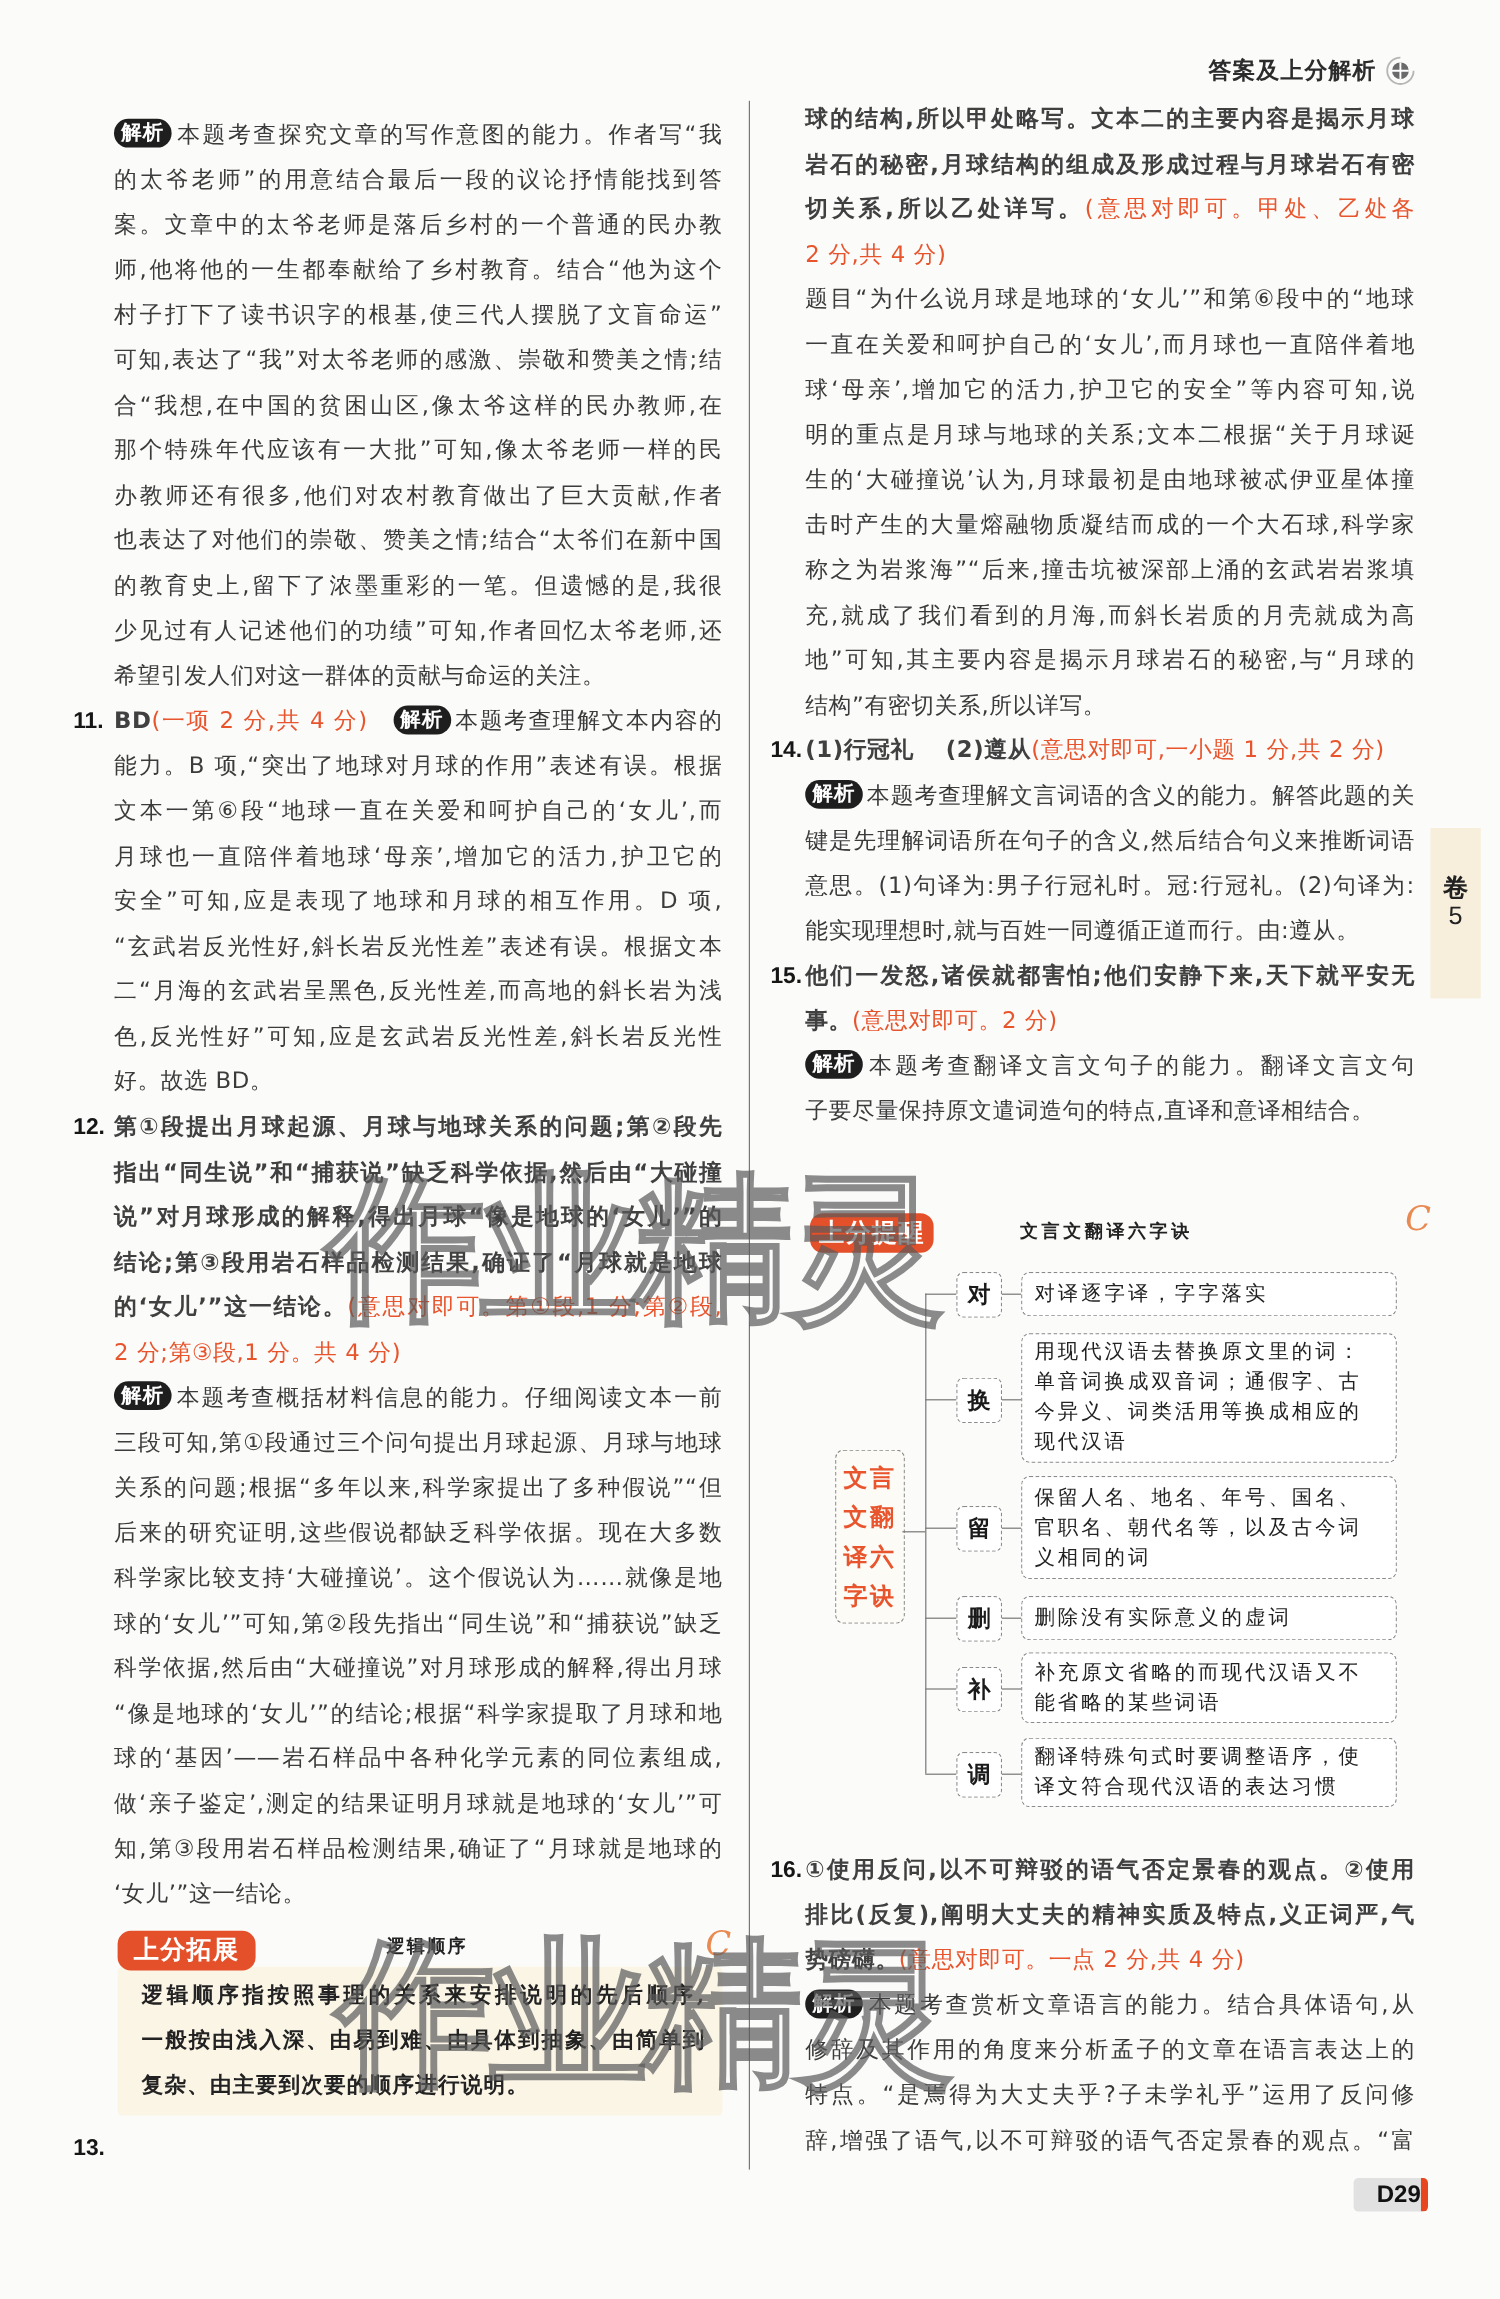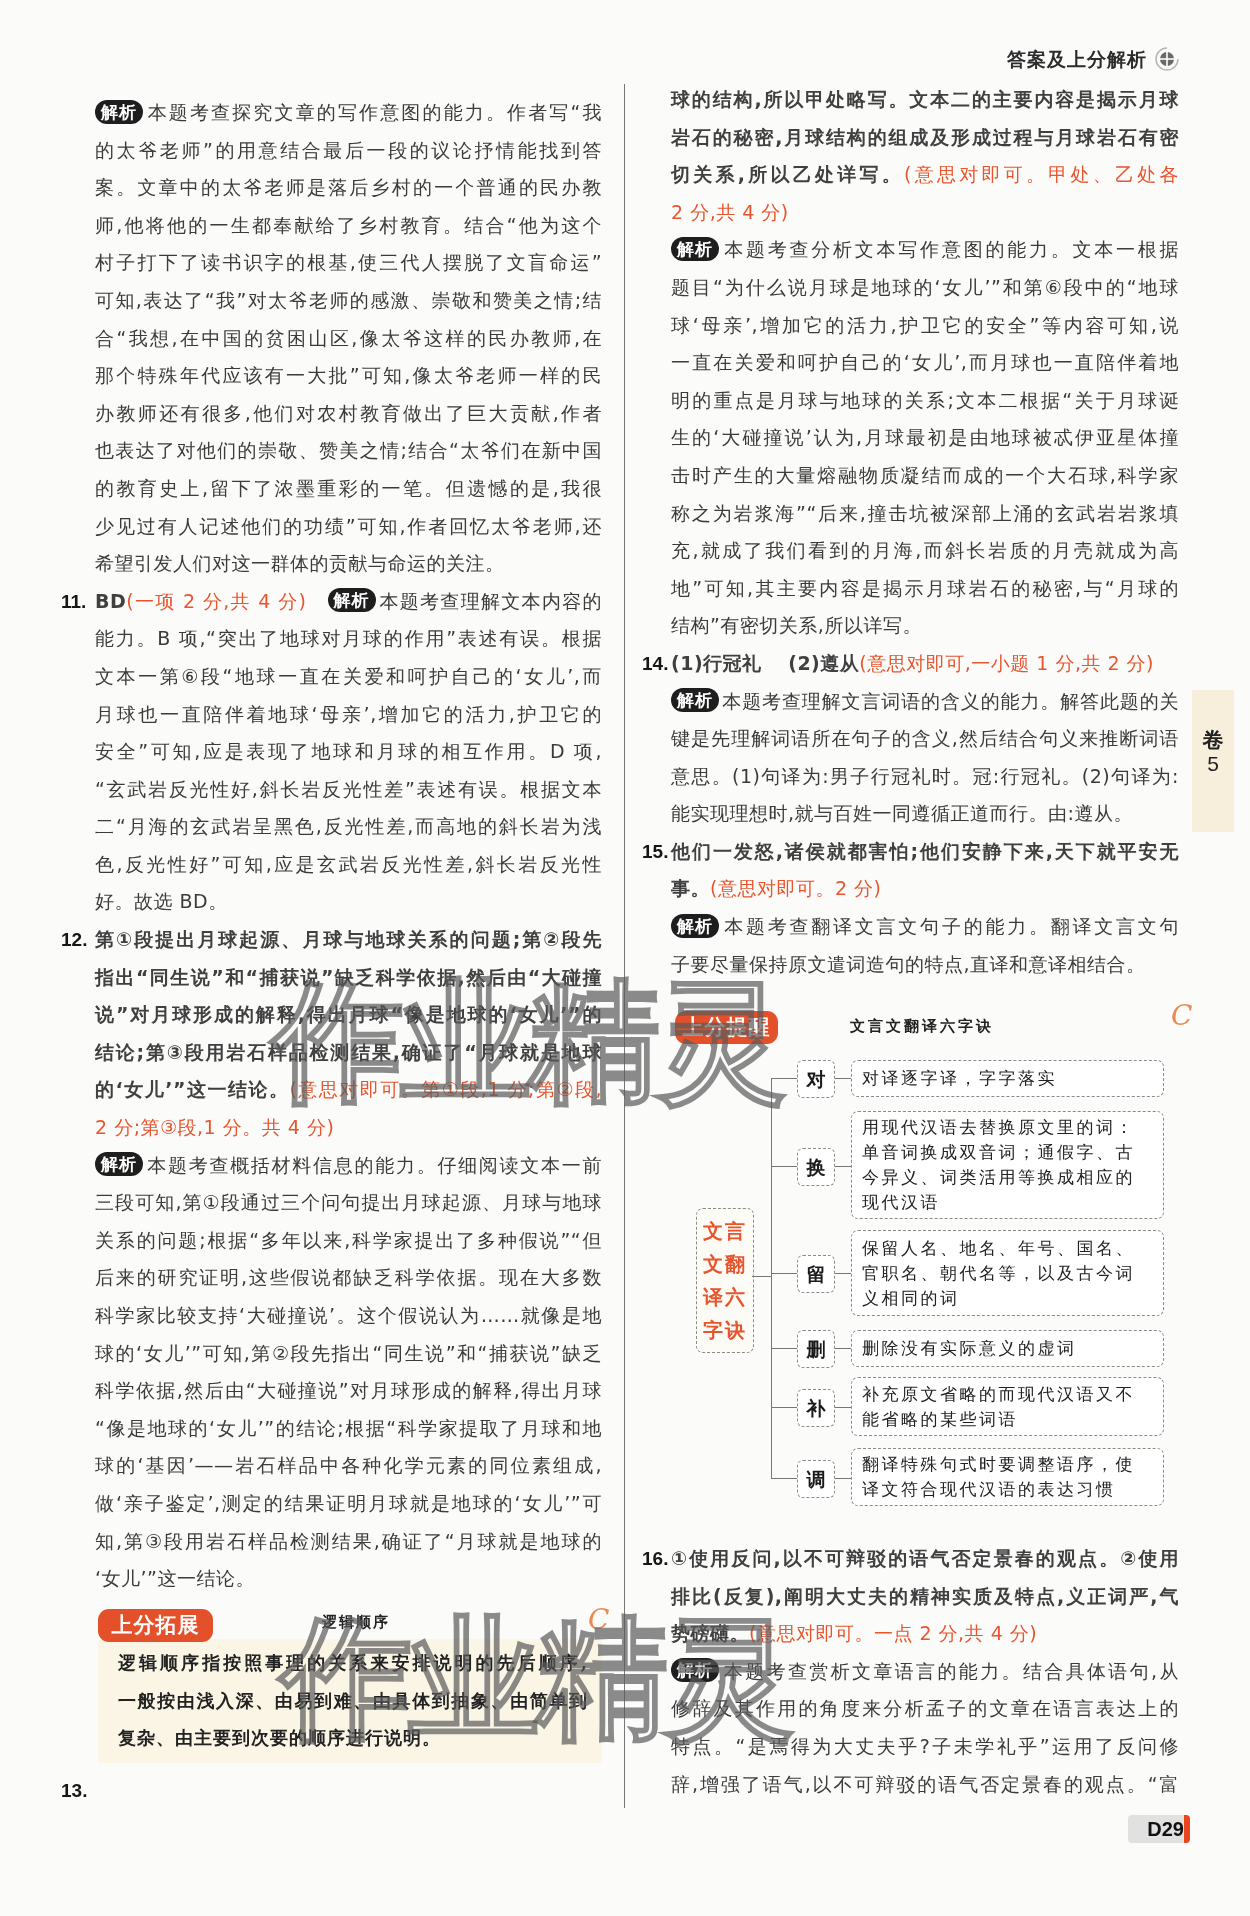--- a/index.html
+++ b/index.html
@@ -128,24 +128,23 @@
 
 <div class="flow q13">
     <div class="line"><span class="seg-num">13.</span></div>
   </div>
 
 <div class="flow right">
     <div class="line"><span class="seg-b">球的结构,所以甲处略写。文本二的主要内容是揭示月球</span></div>
     <div class="line"><span class="seg-b">岩石的秘密,月球结构的组成及形成过程与月球岩石有密</span></div>
     <div class="line"><span class="seg-b">切关系,所以乙处详写。</span><span class="seg-r">(意思对即可。甲处、乙处各</span></div>
     <div class="line last"><span class="seg-r">2 分,共 4 分)</span></div>
-    <div class="line"><span class="seg-badge">解析</span><span class="seg-n">本题考查分析文本写作意图的能力。文本一根据</span></div>
     <div class="line"><span class="seg-n">题目“为什么说月球是地球的‘女儿’”和第⑥段中的“地球</span></div>
+    <div class="line"><span class="seg-n">一直在关爱和呵护自己的‘女儿’,而月球也一直陪伴着地</span></div>
     <div class="line"><span class="seg-n">球‘母亲’,增加它的活力,护卫它的安全”等内容可知,说</span></div>
-    <div class="line"><span class="seg-n">一直在关爱和呵护自己的‘女儿’,而月球也一直陪伴着地</span></div>
     <div class="line"><span class="seg-n">明的重点是月球与地球的关系;文本二根据“关于月球诞</span></div>
     <div class="line"><span class="seg-n">生的‘大碰撞说’认为,月球最初是由地球被忒伊亚星体撞</span></div>
     <div class="line"><span class="seg-n">击时产生的大量熔融物质凝结而成的一个大石球,科学家</span></div>
     <div class="line"><span class="seg-n">称之为岩浆海”“后来,撞击坑被深部上涌的玄武岩岩浆填</span></div>
     <div class="line"><span class="seg-n">充,就成了我们看到的月海,而斜长岩质的月壳就成为高</span></div>
     <div class="line"><span class="seg-n">地”可知,其主要内容是揭示月球岩石的秘密,与“月球的</span></div>
     <div class="line last"><span class="seg-n">结构”有密切关系,所以详写。</span></div>
     <div class="line last"><span class="seg-num">14.</span><span class="seg-b">(1)行冠礼　 (2)遵从</span><span class="seg-r">(意思对即可,一小题 1 分,共 2 分)</span></div>
     <div class="line"><span class="seg-badge">解析</span><span class="seg-n">本题考查理解文言词语的含义的能力。解答此题的关</span></div>
     <div class="line"><span class="seg-n">键是先理解词语所在句子的含义,然后结合句义来推断词语</span></div>

